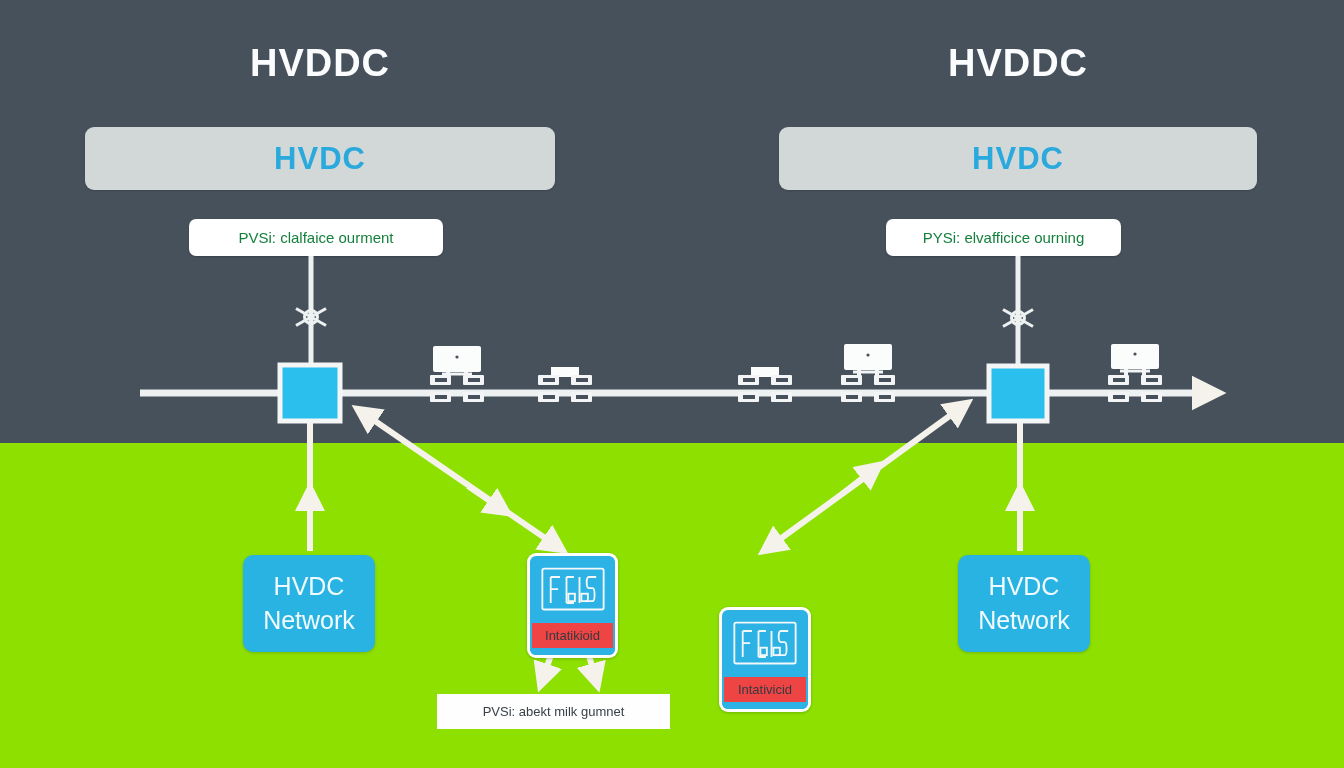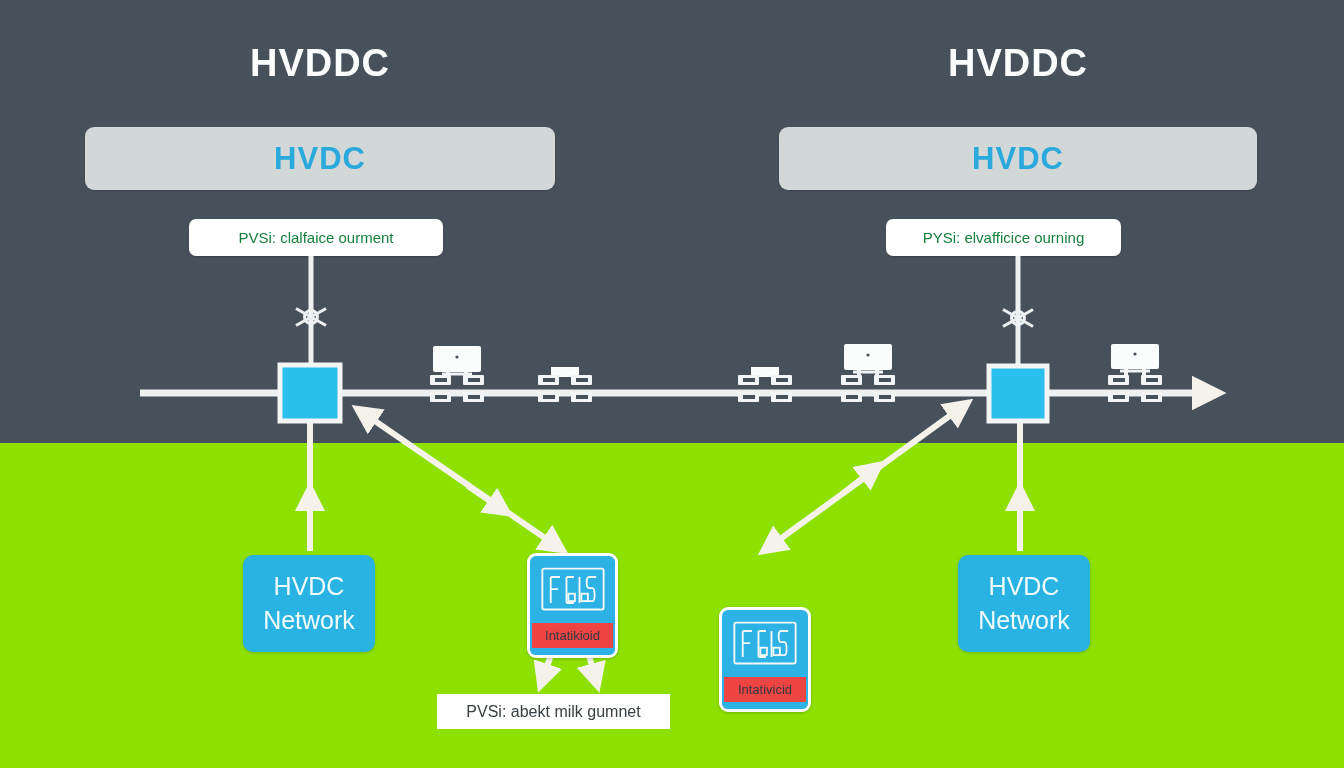--- a/index.html
+++ b/index.html
@@ -47,21 +47,21 @@
   .device-art{flex:1;display:flex;align-items:center;justify-content:center;}
   .device-band{
     background:#ef4444;color:#333a40;font-size:13px;
     display:flex;align-items:center;justify-content:center;
     height:25px;margin:0 2px;
   }
   .device-strip{height:7px;background:#2cb2e4;}
   .caption{
     background:#fdfefd;
     display:flex;align-items:center;justify-content:center;
-    color:#3a4046;font-size:16px;
+    color:#3a4046;font-size:13px;
   }
   svg.overlay{position:absolute;left:0;top:0;pointer-events:none;}
 </style>
 </head>
 <body>
 
 <div class="stage">
   <div class="bg-bottom"></div>
 
   <div class="abs title" style="left:85px;top:42px;width:470px;">HVDDC</div>

